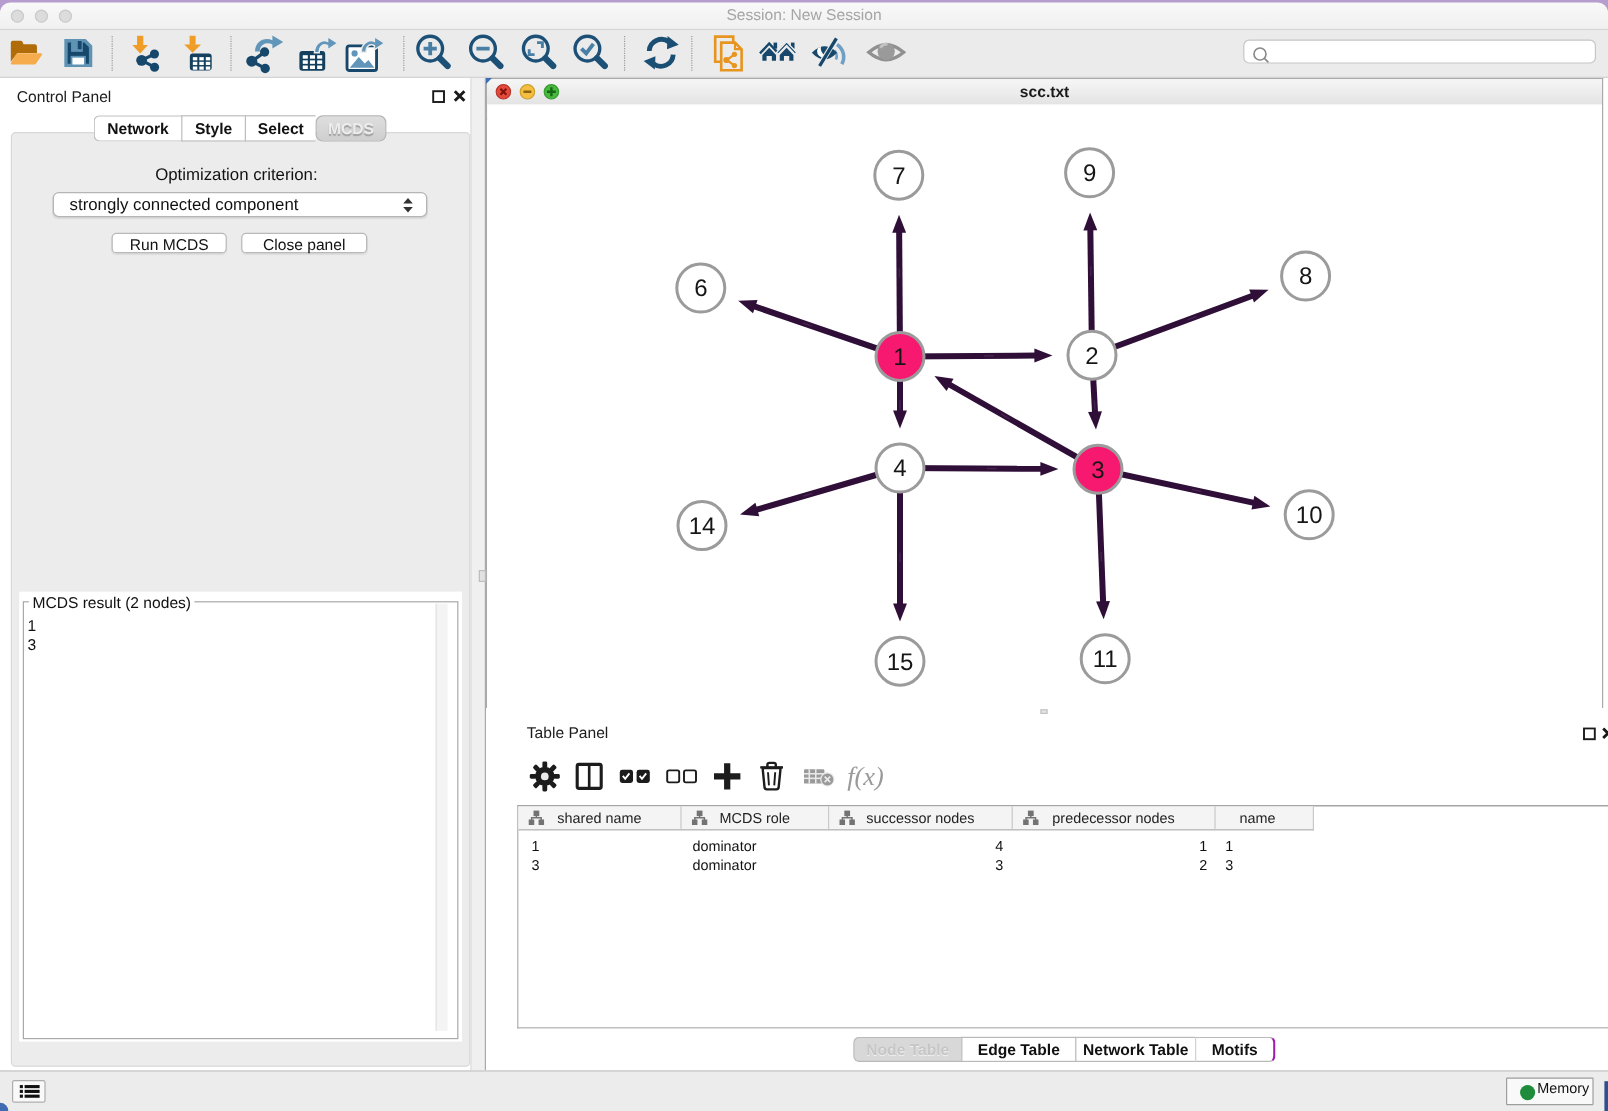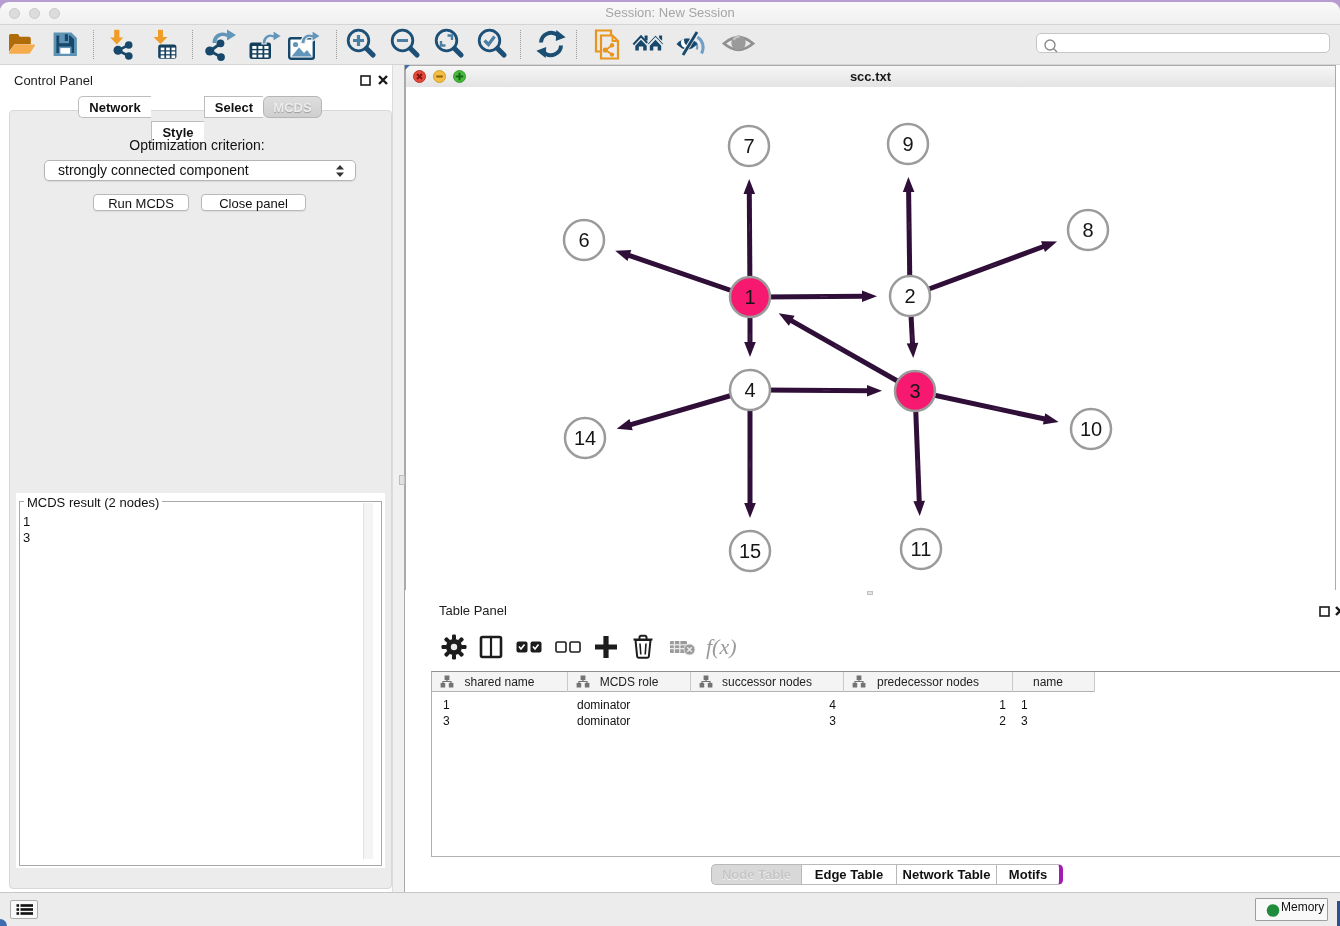--- a/index.html
+++ b/index.html
@@ -43,21 +43,21 @@
 #tpanel { position:absolute; left:424px; top:536px; width:934px; height:292px; }
 #tp-title { position:absolute; left:15px; top:3px; font-size:13px; color:#1d1d1d; }
 #tbl { position:absolute; left:7px; top:71px; width:916px; height:186px; background:#fff; border:1px solid #b0b0b0; border-top:1px solid #8f8f8f; }
 #tblhead { position:absolute; left:0; top:0; width:663px; height:20px; background:#f4f4f4; border-bottom:1px solid #b2b2b2; }
 .hcol { position:absolute; top:0; height:20px; border-right:1px solid #c9c9c9; font-size:12px; color:#222; text-align:center; padding-top:3px; }
 .cell { position:absolute; font-size:12px; color:#111; height:16px; }
 .treei { position:absolute; top:3px; }
 #btabs { position:absolute; left:287px; top:264px; height:38px; display:flex; }
 .btab { font-size:13px; font-weight:bold; color:#111; background:#fff; border:1px solid #b9b9b9; border-right:none; height:21px; text-align:center; padding-top:2px; }
 .btab:first-child { border-radius:5px 0 0 5px; }
-.btab:last-child { border-right:4px solid #a21caf; border-radius:0 5px 5px 0; }
+.btab:last-child { border-right:2px solid #a21caf; border-radius:0 5px 5px 0; }
 .btab.sel { background:#d8d8d8; color:#c6c6c6; text-shadow:0 1px 0 #f2f2f2; border-radius:5px 0 0 5px; }
 
 #statusbar { position:absolute; left:0; top:890px; width:1340px; height:34px; background:#ececec; border-top:1px solid #c6c6c6; }
 #memnbtn { position:absolute; left:1255px; top:5px; width:73px; height:23px; background:#f9f9f9; border:1px solid #9e9e9e; border-radius:1px; font-size:12px; color:#111; }
 #listbtn { position:absolute; left:10px; top:7px; width:28px; height:19px; background:#f9f9f9; border:1px solid #adadad; border-radius:2px; }
 </style>
 </head>
 <body>
 <div id="win">
   <div id="titlebar">
@@ -230,21 +230,21 @@
   <div id="main">
     <div id="cpanel">
       <div id="cp-title">Control Panel</div>
       <svg style="position:absolute;left:360px;top:11px;" width="32" height="12">
           <rect x="1" y="1" width="9" height="9" fill="none" stroke="#1a1a1a" stroke-width="1.6"></rect>
           <path d="M19,1 L27,9 M27,1 L19,9" stroke="#1a1a1a" stroke-width="2.4"></path>
         </svg>
       <div id="cp-content"></div>
       <div id="tabs">
         <div class="tab" style="width:73px;">Network</div>
-        <div class="tab" style="width:53px;margin-top:25px;">Style</div>
+        <div class="tab" style="width:53px;">Style</div>
         <div class="tab" style="width:59px;">Select</div>
         <div class="tab sel" style="width:59px;">MCDS</div>
       </div>
       <div id="optlabel">Optimization criterion:</div>
       <div id="combo">strongly connected component
         <svg style="position:absolute;right:10px;top:3px;" width="10" height="14">
             <path d="M5,1 L9,5.5 L1,5.5 z" fill="#333"></path>
             <path d="M5,13 L9,8.5 L1,8.5 z" fill="#333"></path>
           </svg>
       </div>

